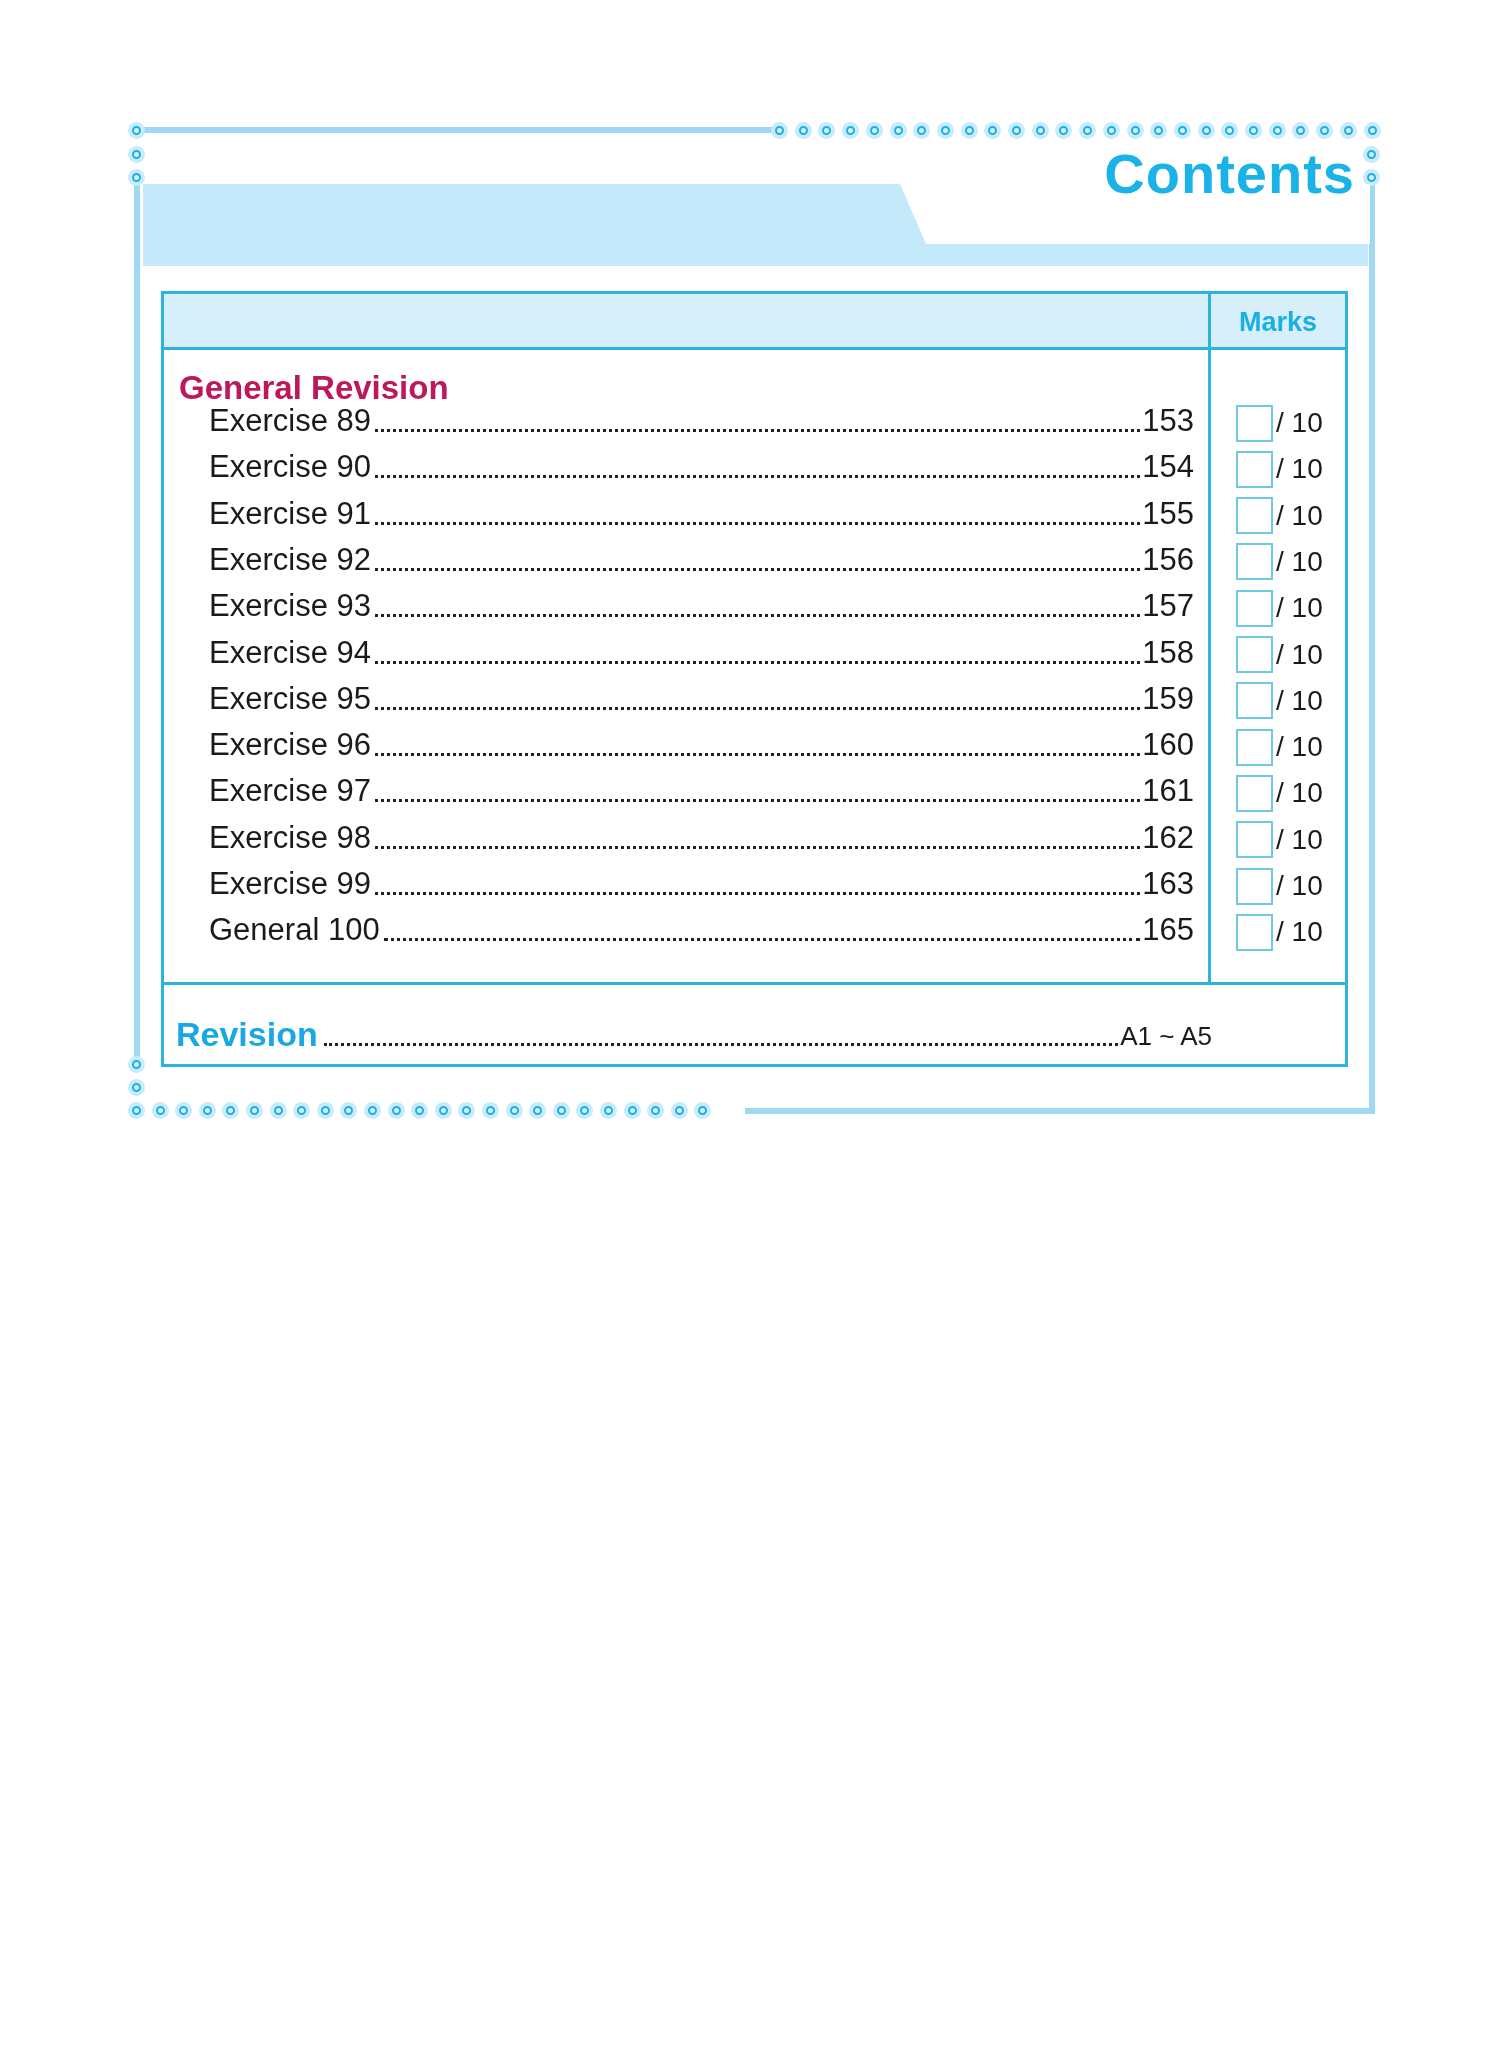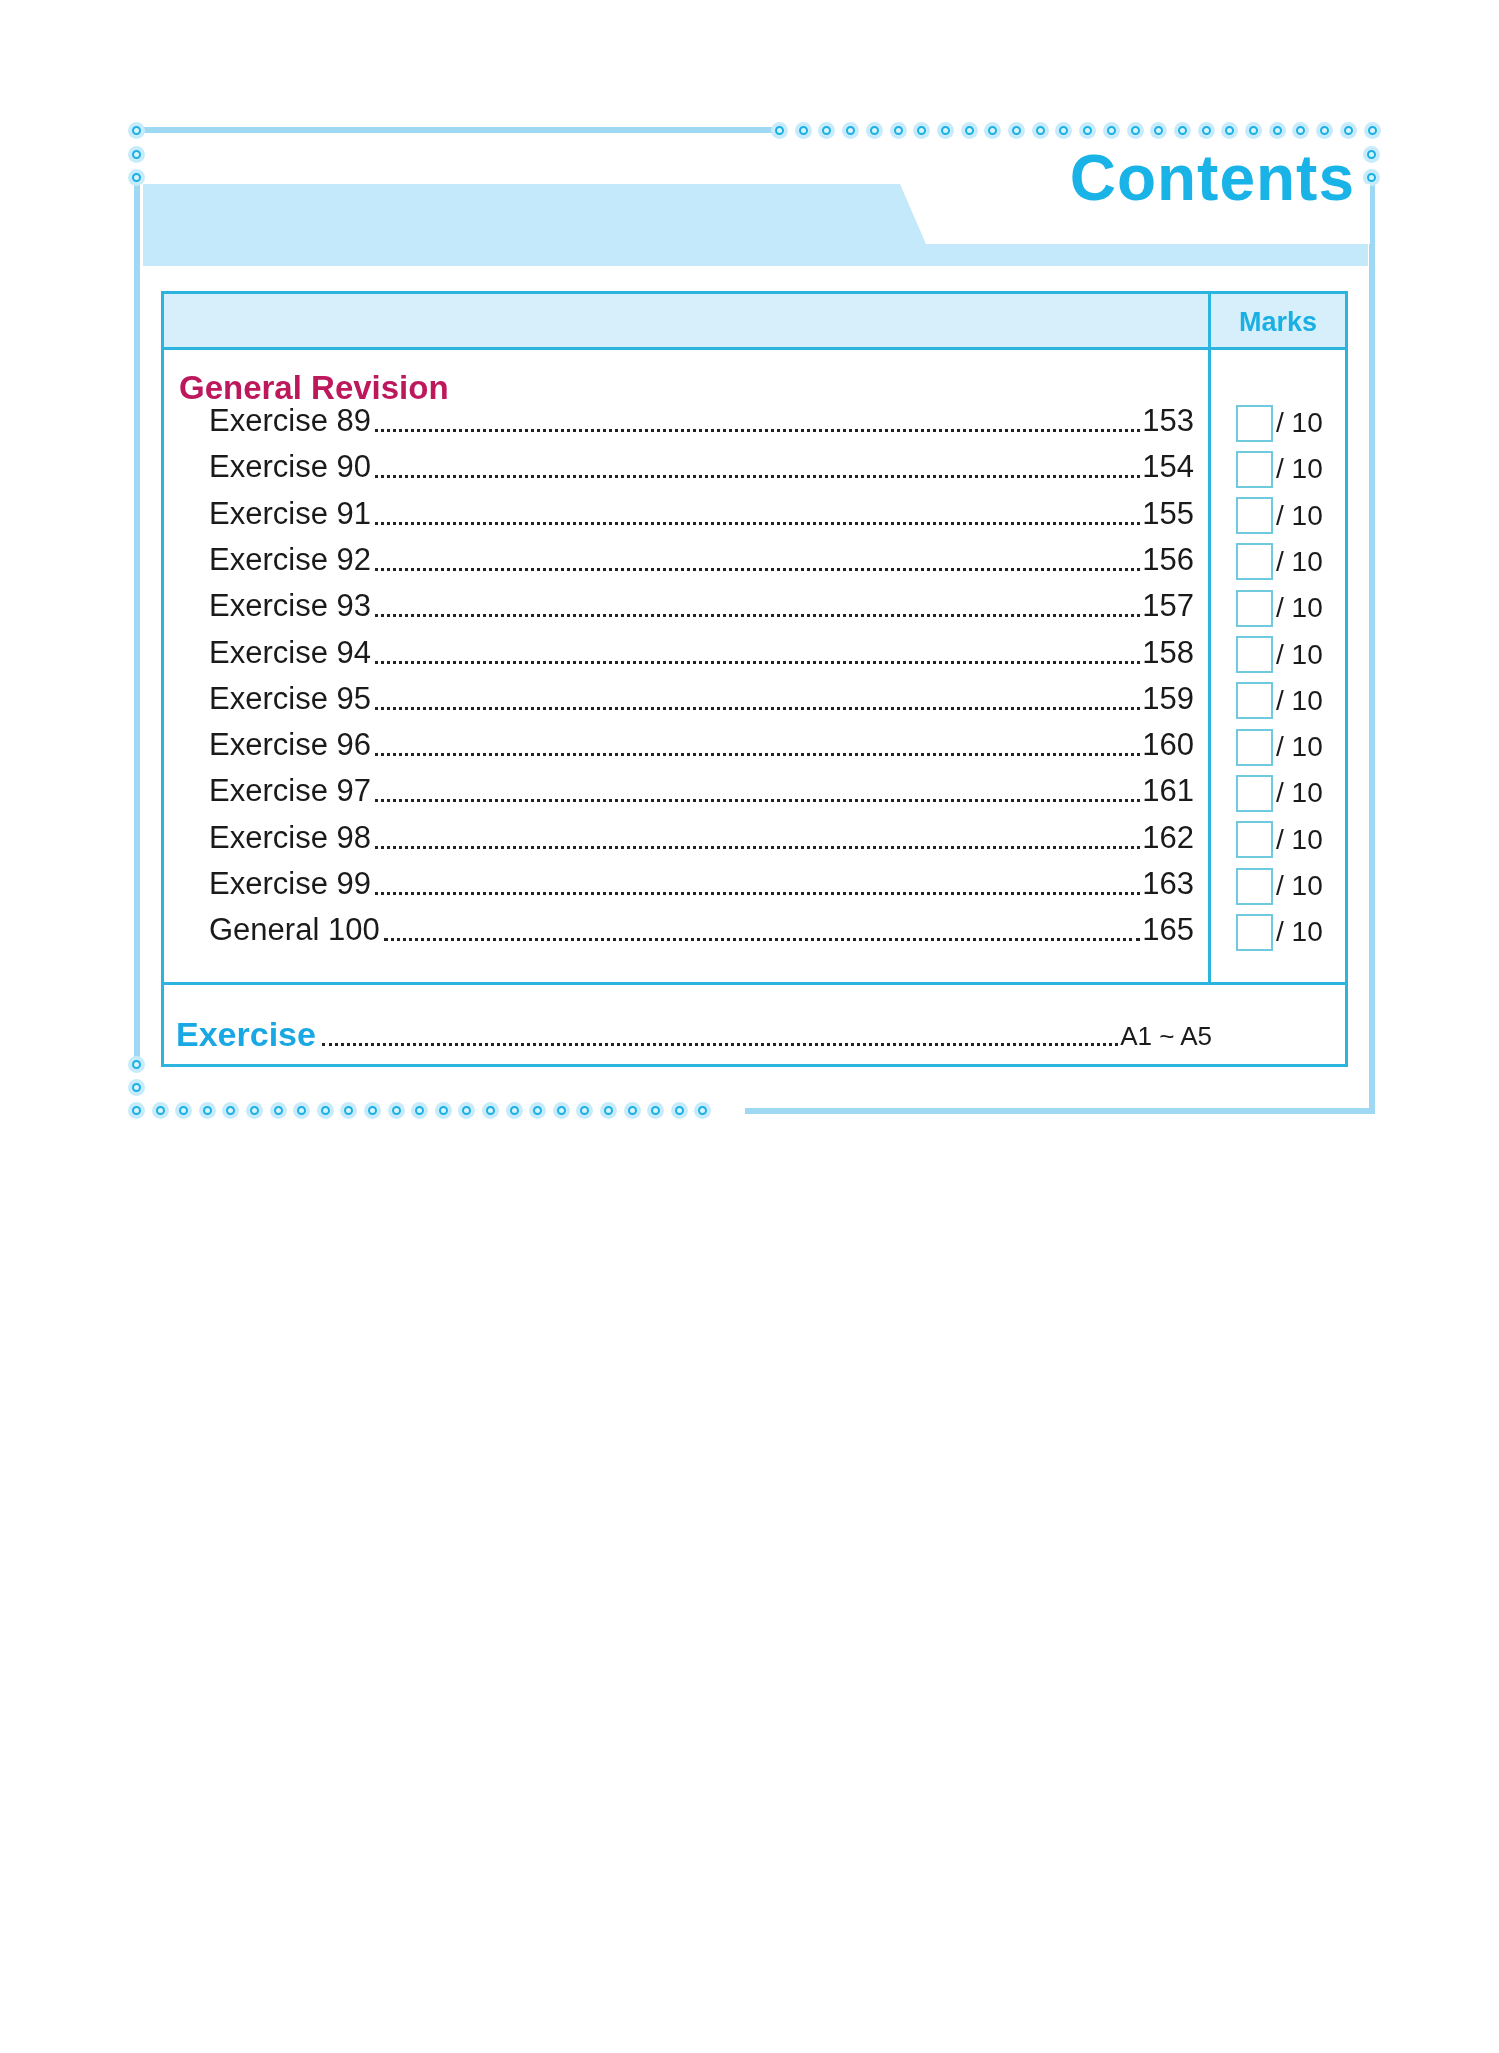--- a/index.html
+++ b/index.html
@@ -3,21 +3,21 @@
 <meta charset="utf-8">
 <style>
   html, body { margin:0; padding:0; background:#ffffff; }
   body { width:1499px; height:2053px; position:relative; overflow:hidden; font-family:"Liberation Sans", sans-serif; }
   .abs { position:absolute; }
   .bar { background:#9fd8f2; }
   .dot { position:absolute; width:17px; height:17px; border-radius:50%; background:#c8ebfb; }
   .dot::after { content:""; position:absolute; left:4px; top:4px; width:5px; height:5px; border-radius:50%; border:2px solid #19b0e6; background:#d9f3fd; }
   .band { position:absolute; left:143px; top:184px; width:1225px; height:82px; background:#c4e9fa; }
   .band-cut { position:absolute; left:900px; top:184px; width:470px; height:60px; background:#ffffff; clip-path:polygon(0 0, 100% 0, 100% 100%, 26px 100%); }
-  .title { position:absolute; right:144px; top:146px; font-size:64px; font-weight:bold; color:#1ab3e8; letter-spacing:1px; line-height:1; }
+  .title { position:absolute; right:144px; top:146px; font-size:56px; font-weight:bold; color:#1ab3e8; letter-spacing:1px; line-height:1; }
   .table { position:absolute; left:161px; top:291px; width:1181px; height:770px; border:3px solid #2bb5de; }
   .thead { position:absolute; left:0; top:0; width:100%; height:53px; background:#d6effb; border-bottom:3px solid #2bb5de; }
   .marks-col-line { position:absolute; left:1044px; top:0; width:3px; height:688px; background:#2bb5de; }
   .marks-label { position:absolute; left:1047px; top:0; width:134px; height:53px; line-height:56px; text-align:center; color:#1ab0e3; font-weight:bold; font-size:27px; }
   .section { position:absolute; left:15px; top:75px; font-size:33px; font-weight:bold; color:#be185d; }
   .row { position:absolute; left:45px; width:985px; height:40px; font-size:31px; color:#1a1a1a; display:flex; align-items:flex-end; }
   .row .lbl { white-space:nowrap; }
   .row .lead { flex:1; border-bottom:3px dotted #222; margin:0 2px 7px 4px; height:0; }
   .row .pg { white-space:nowrap; }
   .mark { position:absolute; left:1072px; width:130px; height:40px; display:flex; align-items:center; }
@@ -213,17 +213,17 @@
         <span class="pg">165</span>
       </div>
       <div class="mark" style="top: 618.3px;">
         <span class="box"></span>
         <span class="out">/ 10</span>
       </div>
     </div>
 
   <div class="divider"></div>
   <div class="answers">
-    <span class="alabel">Exercise</span>
+    <span class="alabel">Revision</span>
     <span class="lead"></span>
     <span class="apg">A1 ~ A5</span>
   </div>
 </div>
 
 </body></html>

